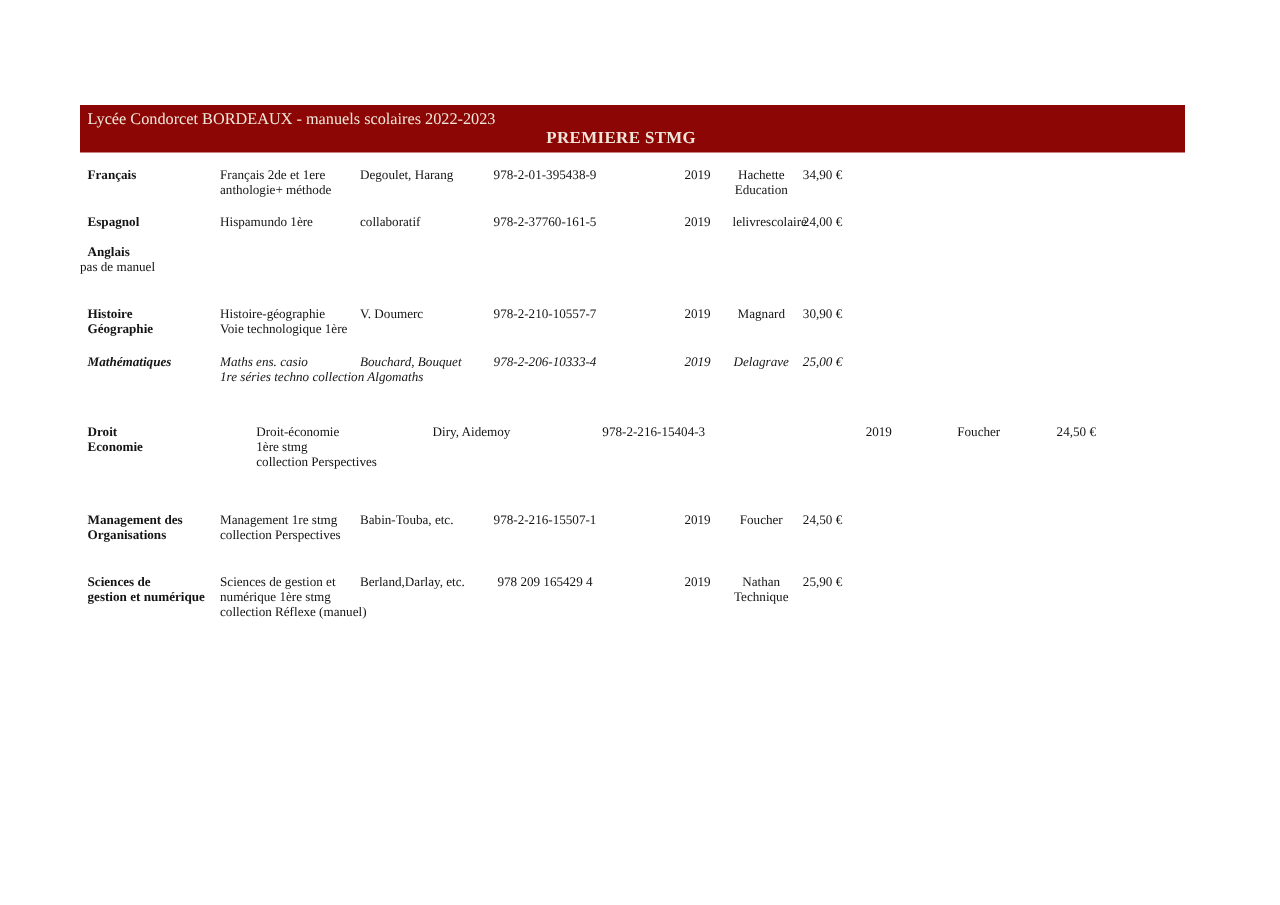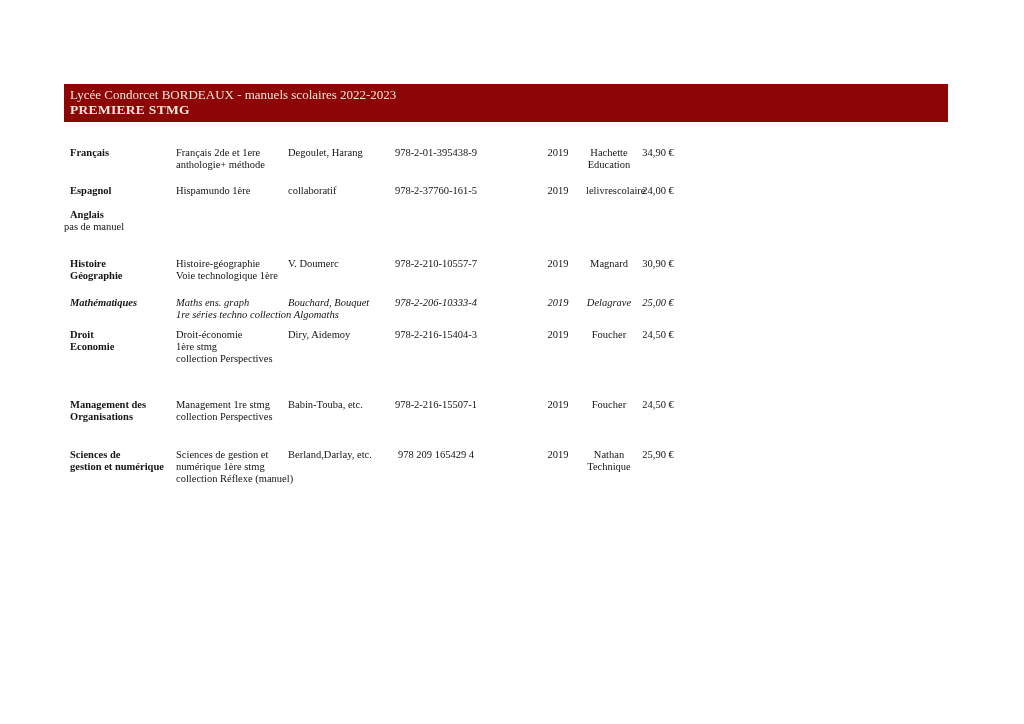--- a/index.html
+++ b/index.html
@@ -17,21 +17,21 @@
     left: 64px;
     top: 84px;
     width: 884px;
   }
   .banner {
     background: #8B0604;
     color: #F0E7DB;
     padding: 3px 24px 4px 6px;
   }
   .banner-line1 { font-size: 13px;   line-height: 15px; }
-  .banner-line2 { font-size: 13.5px; line-height: 16px; font-weight: bold; letter-spacing: 0.3px; }
+  .banner-line2 { font-size: 13.5px; line-height: 16px; font-weight: bold; letter-spacing: 0.3px; text-align: center; }
 
   .trow {
     display: flex;
     align-items: flex-start;
     font-size: 10.5px;
     line-height: 12px;
   }
   .col  { flex: 0 0 auto; }
   .disc { width: 106px; padding-left: 6px; font-weight: bold; }
   .tit  { width: 112px; }
@@ -39,26 +39,26 @@
   .isbn { width: 128px; text-align: center; white-space: nowrap; }
   .gap  { width: 30px; }
   .an   { width: 56px;  text-align: center; white-space: nowrap; }
   .ed   { width: 46px;  text-align: center; white-space: nowrap; }
   .prix { width: 52px;  text-align: center; white-space: nowrap; }
   .ln   { white-space: nowrap; }
 
   .thead { font-weight: bold; margin-top: 13px; }
   .thead .hlabel { text-decoration: underline; }
 
-  .r0 { margin-top: 25px; }
+  .r0 { margin-top: 13px; }
   .r1 { margin-top: 14px; }
   .r2 { margin-top: 12px; flex-direction: column; }
   .r3 { margin-top: 25px; }
   .r4 { margin-top: 15px; font-style: italic; }
-  .r5 { margin-top: 8px; }
+  .r5 { margin-top: 32px; gap: 29px; }
   .r6 { margin-top: 34px; }
   .r7 { margin-top: 26px; }
 
   .note {
     margin-left: 59px;
     font-size: 10.5px;
     line-height: 12px;
     white-space: nowrap;
   }
 </style>
@@ -142,21 +142,21 @@
         <div class="ln">Magnard</div>
       </div>
       <div class="col prix">30,90 €</div>
     </div>
 
     <div class="trow r4">
       <div class="col disc">
         <div class="ln">Mathématiques</div>
       </div>
       <div class="col tit">
-        <div class="ln">Maths ens. graph</div>
+        <div class="ln">Maths ens. casio</div>
         <div class="ln">1re séries techno collection Algomaths</div>
       </div>
       <div class="col aut">Bouchard, Bouquet</div>
       <div class="col isbn">978-2-206-10333-4</div>
       <div class="col gap"></div>
       <div class="col an">2019</div>
       <div class="col ed">
         <div class="ln">Delagrave</div>
       </div>
       <div class="col prix">25,00 €</div>

